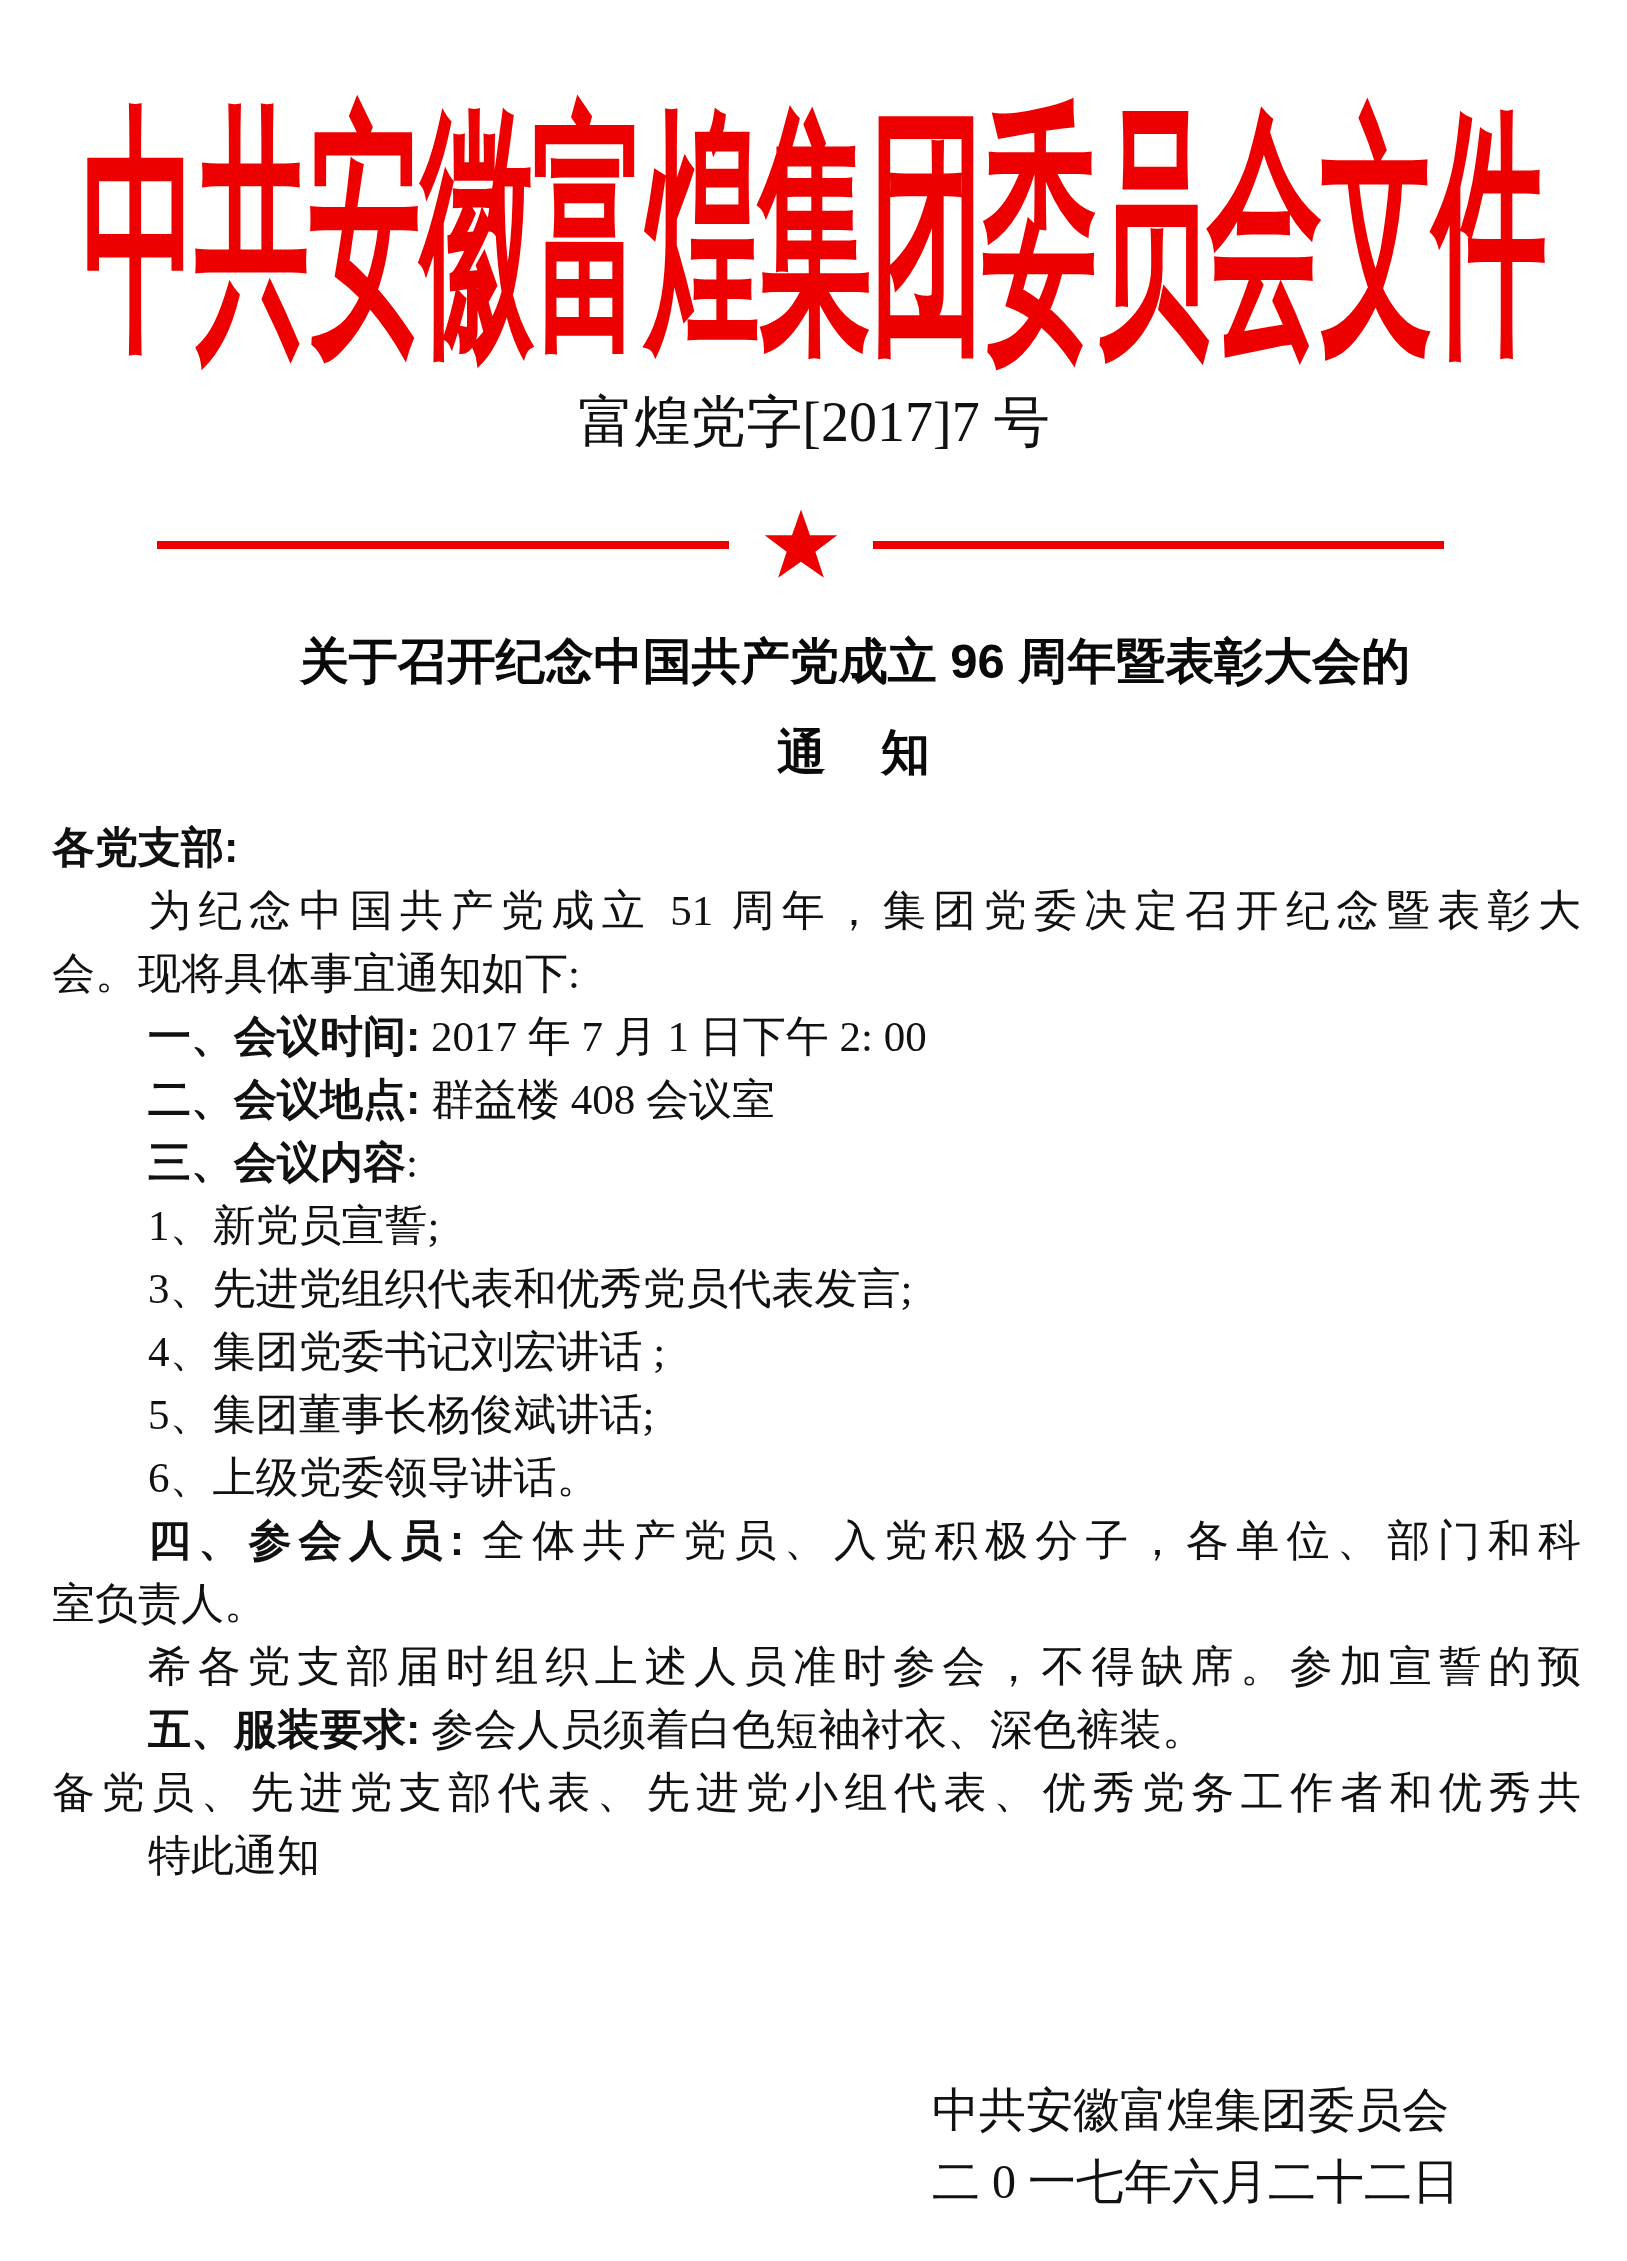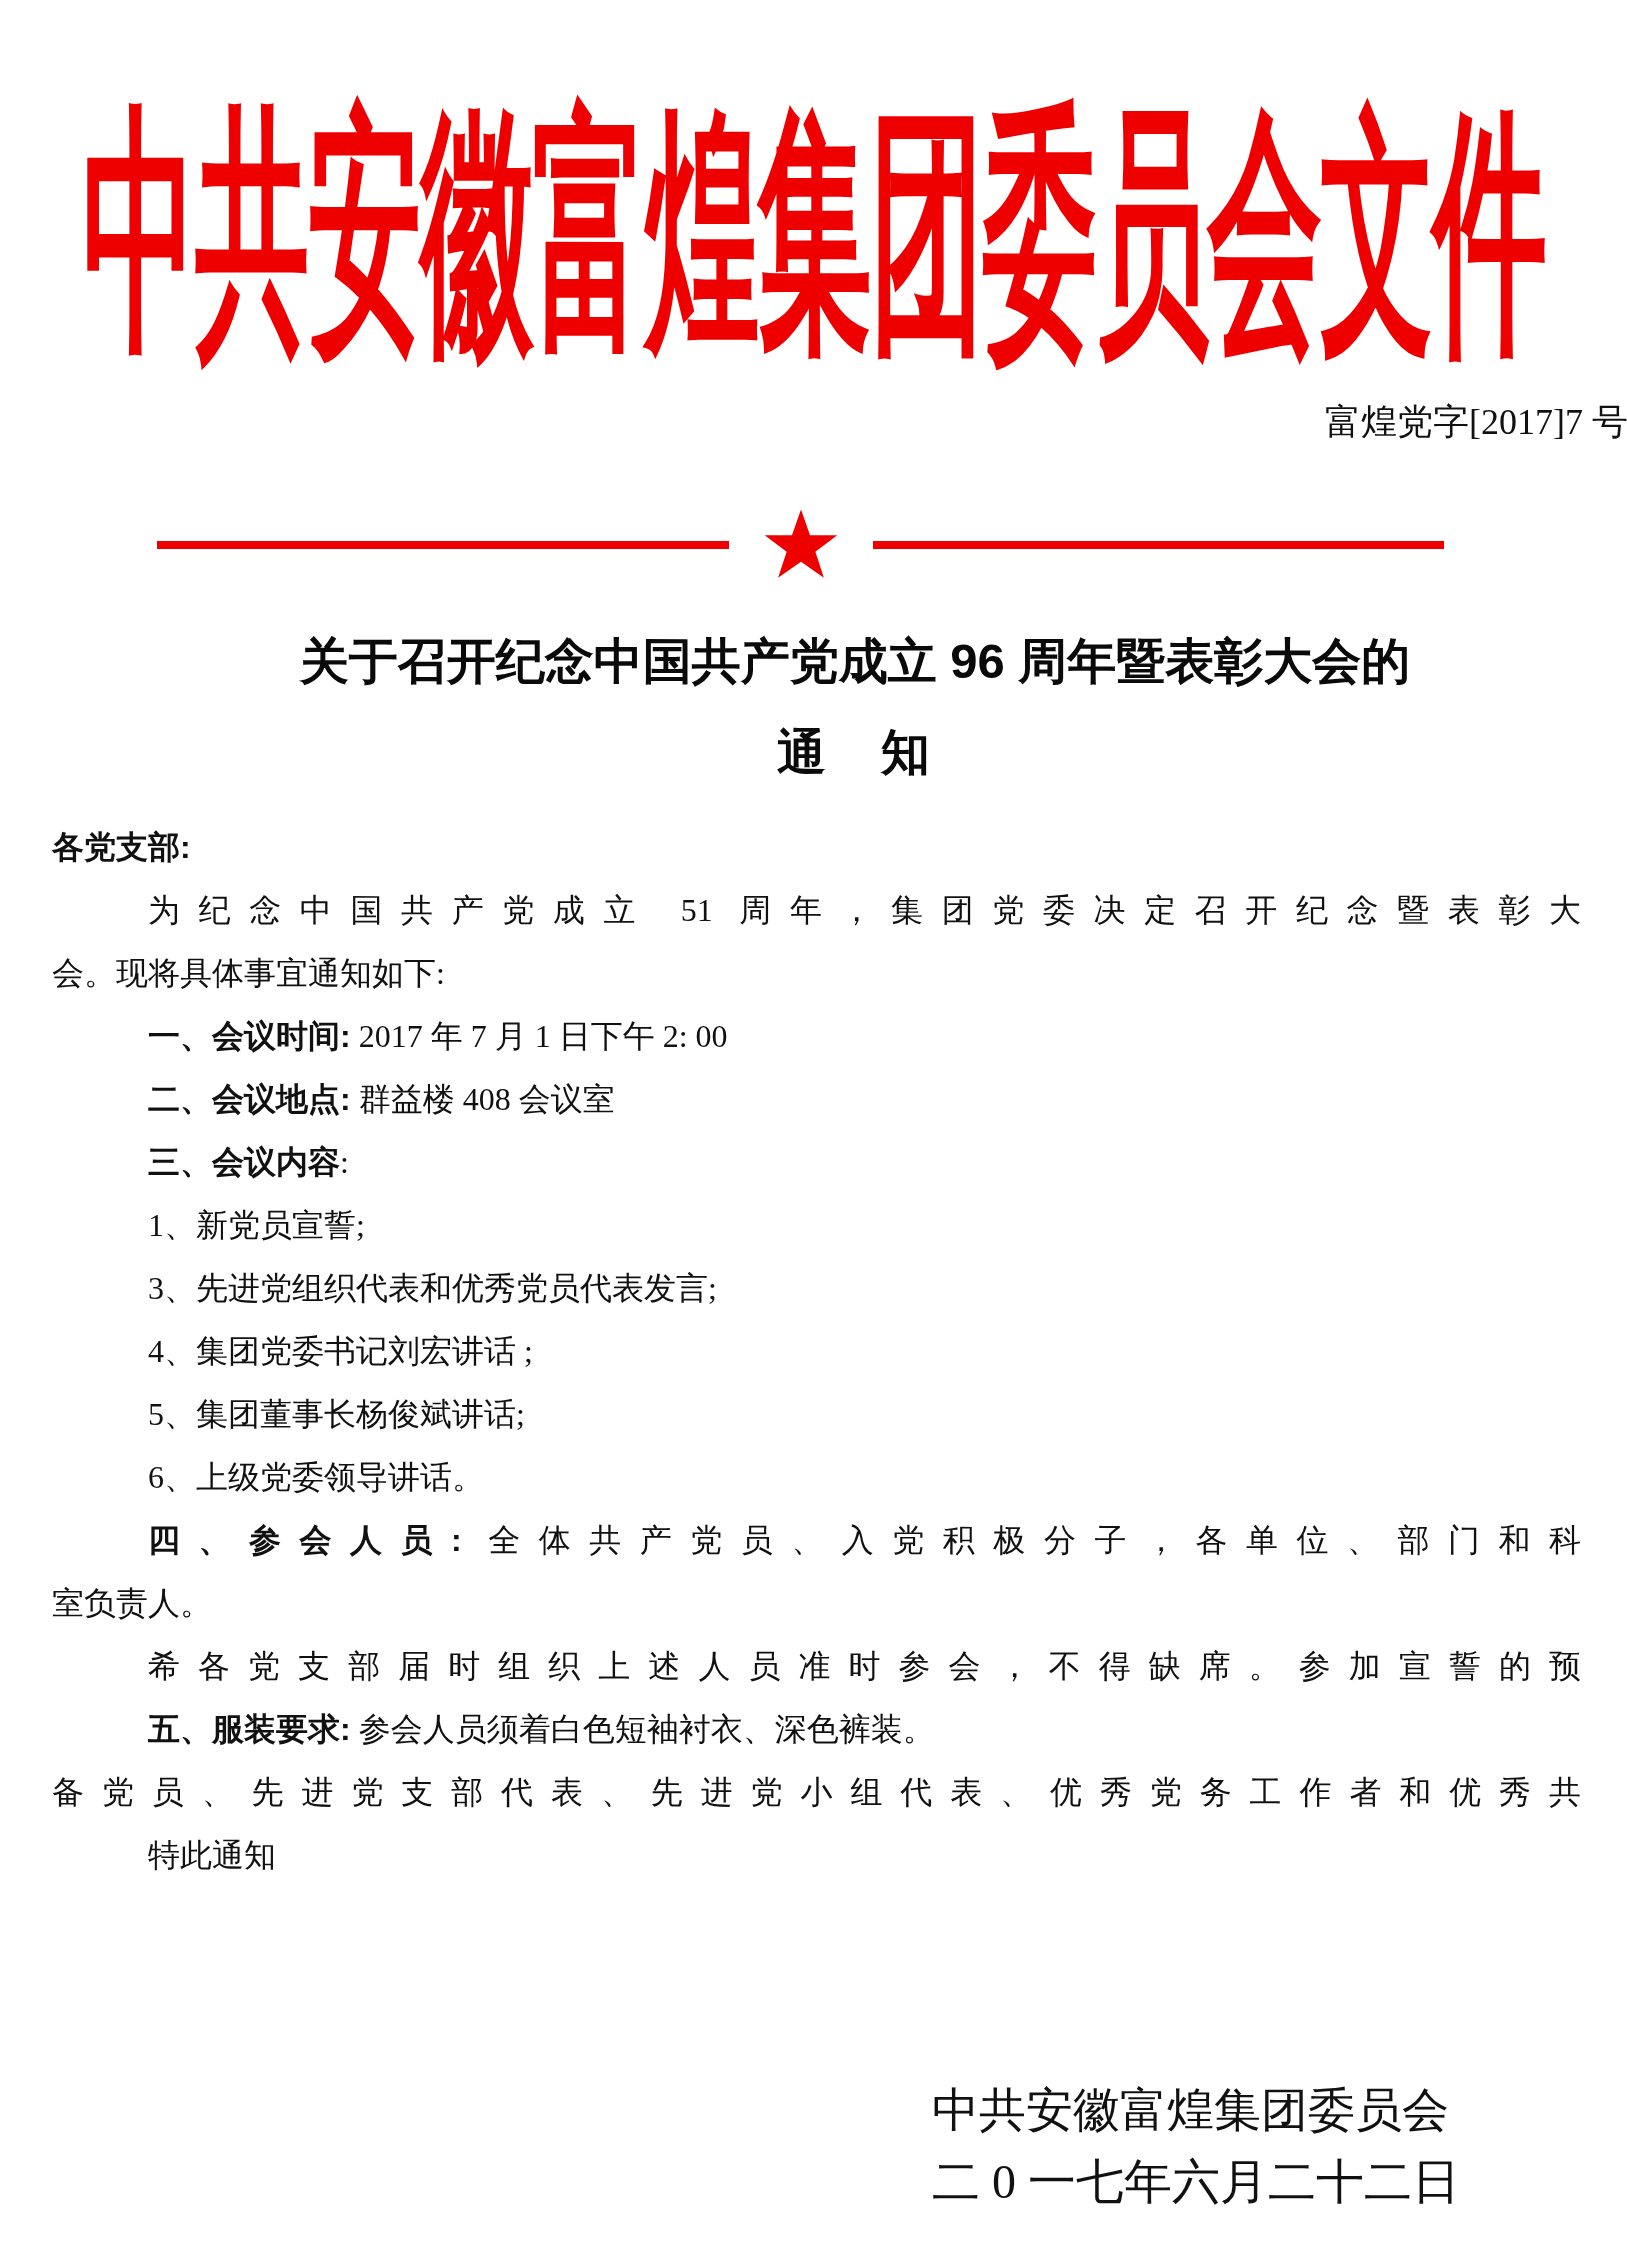--- a/index.html
+++ b/index.html
@@ -10,38 +10,38 @@
   }
   .red-head{
     position:absolute;top:100px;left:0;width:100%;
     text-align:center;color:var(--red);
     font-family:"Liberation Serif",serif;font-weight:bold;
     font-size:114px;line-height:118px;letter-spacing:-1.5px;
     transform:scaleY(2.3);transform-origin:50% 0;white-space:nowrap;
   }
   .doc-no{
     position:absolute;top:396px;left:0;width:100%;
-    text-align:right;font-size:36px;line-height:53px;
+    text-align:center;font-size:56px;line-height:53px;
   }
   .divider{
     position:absolute;top:507px;left:0;right:0;height:76px;
     display:flex;align-items:center;
     padding:0 184px 0 157px;box-sizing:border-box;
   }
   .divider .seg{flex:1 1 auto;height:8.3px;background:var(--red);}
   .star{width:74px;height:74px;margin:0 35px;flex:0 0 auto;display:block;}
   .doc-title{
     position:absolute;left:0;width:100%;text-align:center;
     font-family:"Liberation Sans",sans-serif;font-weight:700;
     font-size:49px;line-height:55px;color:#0a0a0a;white-space:nowrap;margin-left:41px;
   }
   .doc-title.t1{top:634px;}
   .doc-title.t2{top:725px;letter-spacing:3px;}
   .body-text{position:absolute;top:816px;left:52px;right:47px;}
-  .line{font-size:32px;line-height:63px;height:63px;}
+  .line{font-size:43px;line-height:63px;height:63px;}
   .line.indent{padding-left:96px;}
   .line.fill{text-align:justify;text-align-last:justify;}
   .line .b{font-family:"Liberation Sans",sans-serif;font-weight:700;}
   .signature{
     position:absolute;top:2075px;right:135px;width:561px;
     text-align:left;font-size:47px;line-height:71px;white-space:nowrap;
   }
   .signature .sig-date{font-size:48px;}
 </style>
 </head>

